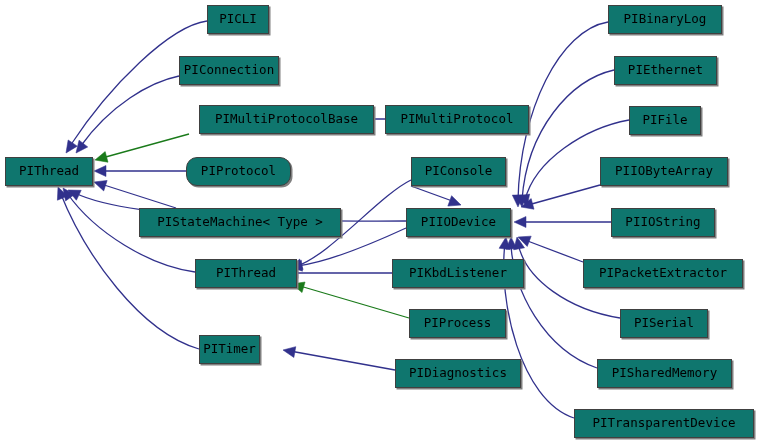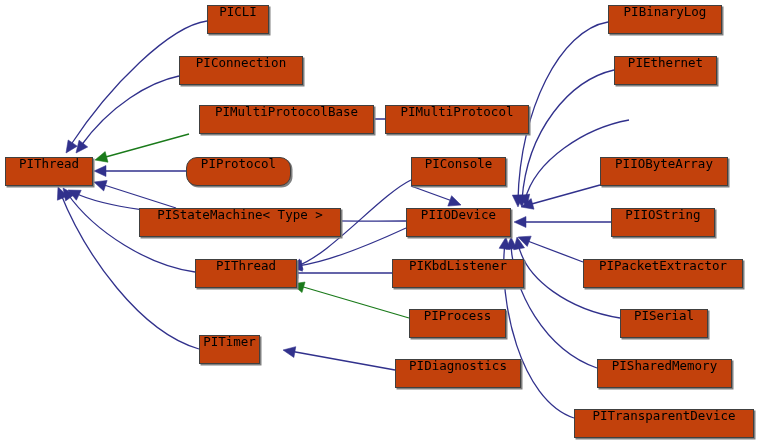--- a/index.html
+++ b/index.html
@@ -19,24 +19,25 @@
   #edge-layer {
     position: absolute;
     left: 0;
     top: 0;
     width: 757px;
     height: 443px;
   }
   .node {
     position: absolute;
     box-sizing: border-box;
-    background: #c2410c;
+    background: #0f766e;
     border: 1px solid #404040;
     box-shadow: 1.5px 1.5px 0 0 #808080;
     display: flex;
+    align-items: center;
     justify-content: center;
     z-index: 5;
   }
   .node-label {
     font-family: "DejaVu Sans Mono", "Liberation Mono", monospace;
     font-size: 12.5px;
     line-height: 1;
     color: #000000;
     white-space: nowrap;
     letter-spacing: 0px;
@@ -143,21 +144,21 @@
       <g transform="translate(506,237) rotate(277)">
         <polygon points="0,0 -12,-5.5 -12,5.5" fill="#31318c" stroke="#31318c" stroke-width="0.5"></polygon>
       </g>
     </svg>
 <div class="node" style="left: 5px; top: 157px; width: 88px; height: 29px;">
       <span class="node-label">PIThread</span>
     </div>
     <div class="node" style="left: 207px; top: 5px; width: 62px; height: 29px;">
       <span class="node-label">PICLI</span>
     </div>
-    <div class="node" style="left: 179px; top: 56px; width: 124px; height: 29px;">
+    <div class="node" style="left: 179px; top: 56px; width: 100px; height: 29px;">
       <span class="node-label">PIConnection</span>
     </div>
     <div class="node" style="left: 151px; top: 105px; width: 175px; height: 29px; margin-left: 48px;">
       <span class="node-label">PIMultiProtocolBase</span>
     </div>
     <div class="node" style="left: 186px; top: 157px; width: 105px; height: 29px; border-radius: 11px;">
       <span class="node-label">PIProtocol</span>
     </div>
     <div class="node" style="left: 139px; top: 208px; width: 202px; height: 29px;">
       <span class="node-label">PIStateMachine&lt; Type &gt;</span>
@@ -184,20 +185,23 @@
       <span class="node-label">PIProcess</span>
     </div>
     <div class="node" style="left: 395px; top: 359px; width: 126px; height: 29px;">
       <span class="node-label">PIDiagnostics</span>
     </div>
     <div class="node" style="left: 608px; top: 5px; width: 114px; height: 29px;">
       <span class="node-label">PIBinaryLog</span>
     </div>
     <div class="node" style="left: 614px; top: 56px; width: 103px; height: 29px;">
       <span class="node-label">PIEthernet</span>
+    </div>
+    <div class="node" style="left: 629px; top: 106px; width: 72px; height: 29px;">
+      <span class="node-label">PIFile</span>
     </div>
     <div class="node" style="left: 600px; top: 157px; width: 128px; height: 29px;">
       <span class="node-label">PIIOByteArray</span>
     </div>
     <div class="node" style="left: 611px; top: 208px; width: 104px; height: 29px;">
       <span class="node-label">PIIOString</span>
     </div>
     <div class="node" style="left: 583px; top: 259px; width: 160px; height: 29px;">
       <span class="node-label">PIPacketExtractor</span>
     </div>

